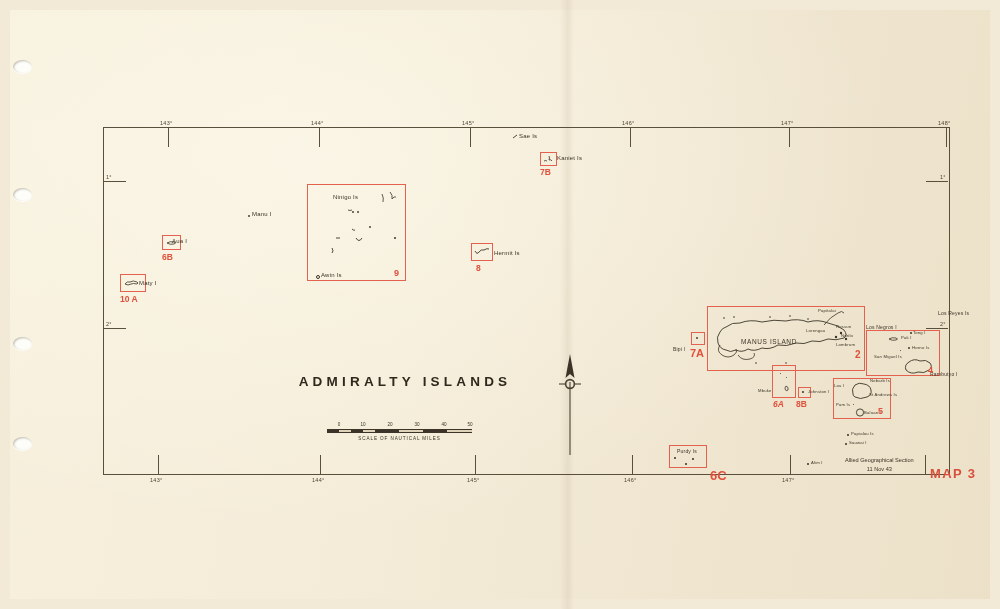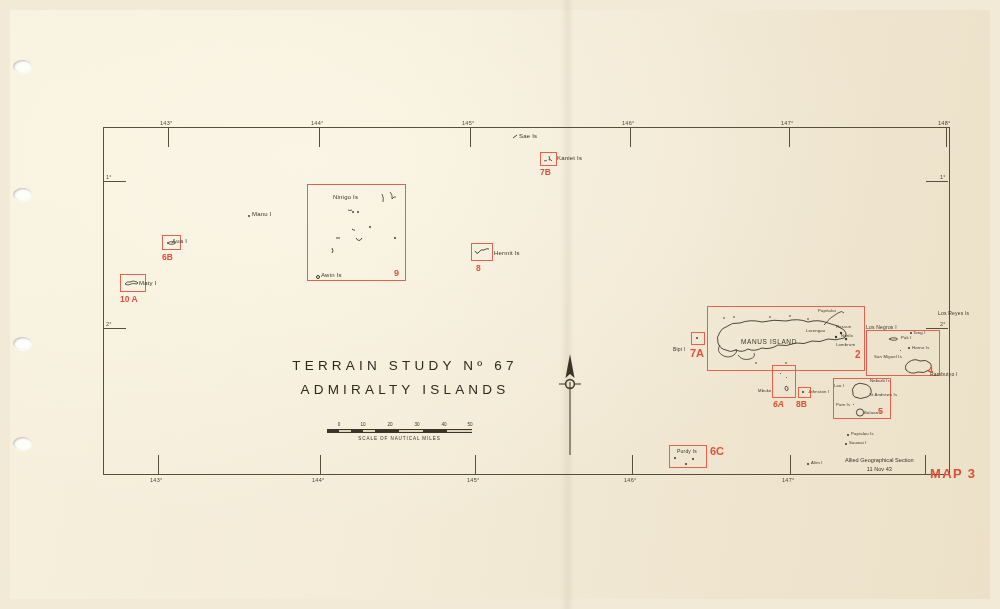--- a/index.html
+++ b/index.html
@@ -104,21 +104,21 @@
     text-align: center;
   }
   #t-index .small { font-size: 10px; letter-spacing: 2px; }
   #t-terrain, #t-adm {
     color: #2f291d;
     font-size: 13.5px;
     letter-spacing: 4.2px;
     text-align: center;
     margin-top: 6px;
   }
-  #t-adm { margin-top: 9px; }
+  #t-adm { margin-top: 22px; font-weight: bold; }
   
   #scalebar { position: absolute; left: 327px; top: 429px; width: 145px; }
   .sb-track { position: relative; height: 4px; width: 145px; }
   .sb-seg { position: absolute; top: 0; height: 4px; }
   .sb-dark { background: #3c3428; }
   .sb-light { background: #ded2b8; border-top: 0.6px solid #3c3428; border-bottom: 0.6px solid #3c3428; box-sizing: border-box; }
   .sb-num {
     position: absolute;
     font-size: 4.6px;
     color: #3b3426;
@@ -266,21 +266,21 @@
       </svg>
   </div>
   <div class="place" style="left:494px; top:250px;">Hermit Is</div>
   <div class="redlabel" style="left:476px; top:263px; font-size:8.5px;">8</div>
 
   <div class="redbox" style="left:669px; top:445px; width:38px; height:23px;"></div>
   <div class="place sm" style="left:677px; top:448px;">Purdy Is</div>
   <div class="isl" style="left:674px; top:457px; width:1.6px; height:1.6px;"></div>
   <div class="isl" style="left:692px; top:458px; width:1.6px; height:1.6px;"></div>
   <div class="isl" style="left:685px; top:463px; width:1.6px; height:1.6px;"></div>
-  <div class="redlabel" style="left:710px; top:445px; font-size:11px;">6C</div>
+  <div class="redlabel" style="left:710px; top:468px; font-size:13px;">6C</div>
 
   <div class="redbox" style="left:707px; top:306px; width:158px; height:65px;"></div>
   <div style="position:absolute; left:708px; top:305px;">
     <svg width="160" height="72" viewBox="0 0 160 72">
       <path d="M18 22 Q24 17 32 18 Q42 14 54 17 Q66 14 78 16 Q90 13 100 17 Q110 14 120 18
                Q130 20 136 25 Q140 30 136 33 Q128 36 120 34 Q112 38 104 36 Q96 40 88 38
                Q78 42 70 40 Q62 45 54 43 Q46 47 40 44 Q34 48 28 45 Q22 48 18 45
                Q12 44 10 38 Q8 32 12 27 Q14 23 18 22 Z" fill="none" stroke="#3b3426" stroke-width="0.9"></path>
       <path d="M12 40 Q8 46 14 50 Q20 54 26 50 Q30 47 28 44" fill="none" stroke="#3b3426" stroke-width="0.8"></path>
       <path d="M30 50 Q34 56 42 54 Q48 52 46 48" fill="none" stroke="#3b3426" stroke-width="0.8"></path>
@@ -370,21 +370,20 @@
   <div class="redlabel" style="left:796px; top:399px; font-size:8.5px;">8B</div>
 
   <div class="isl" style="left:847px; top:434px; width:1.6px; height:1.6px;"></div>
   <div class="place tiny" style="left:851px; top:431px;">Papialou Is</div>
   <div class="isl" style="left:845px; top:443px; width:1.6px; height:1.6px;"></div>
   <div class="place tiny" style="left:849px; top:440px;">Sauwai I</div>
   <div class="isl" style="left:807px; top:463px; width:1.6px; height:1.6px;"></div>
   <div class="place tiny" style="left:811px; top:460px;">Alim I</div>
 
   <div id="title-block">
-    <div id="t-terrain">TERRAIN        STUDY        Nº 67</div>
     <div id="t-adm">ADMIRALTY        ISLANDS</div>
   </div>
 
   <div id="scalebar">
     <div class="sb-track">
       <div class="sb-seg sb-dark" style="left:0px; width:12px;"></div>
       <div class="sb-seg sb-light" style="left:12px; width:12px;"></div>
       <div class="sb-seg sb-dark" style="left:24px; width:12px;"></div>
       <div class="sb-seg sb-light" style="left:36px; width:12px;"></div>
       <div class="sb-seg sb-dark" style="left:48px; width:24px;"></div>

